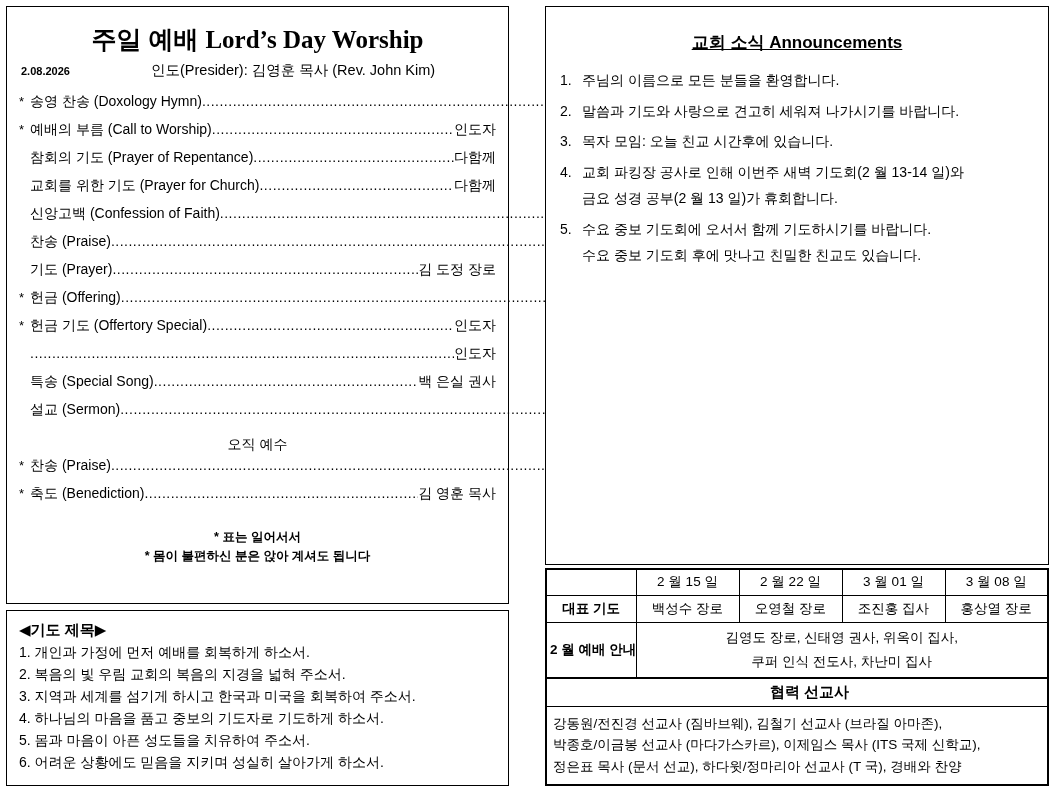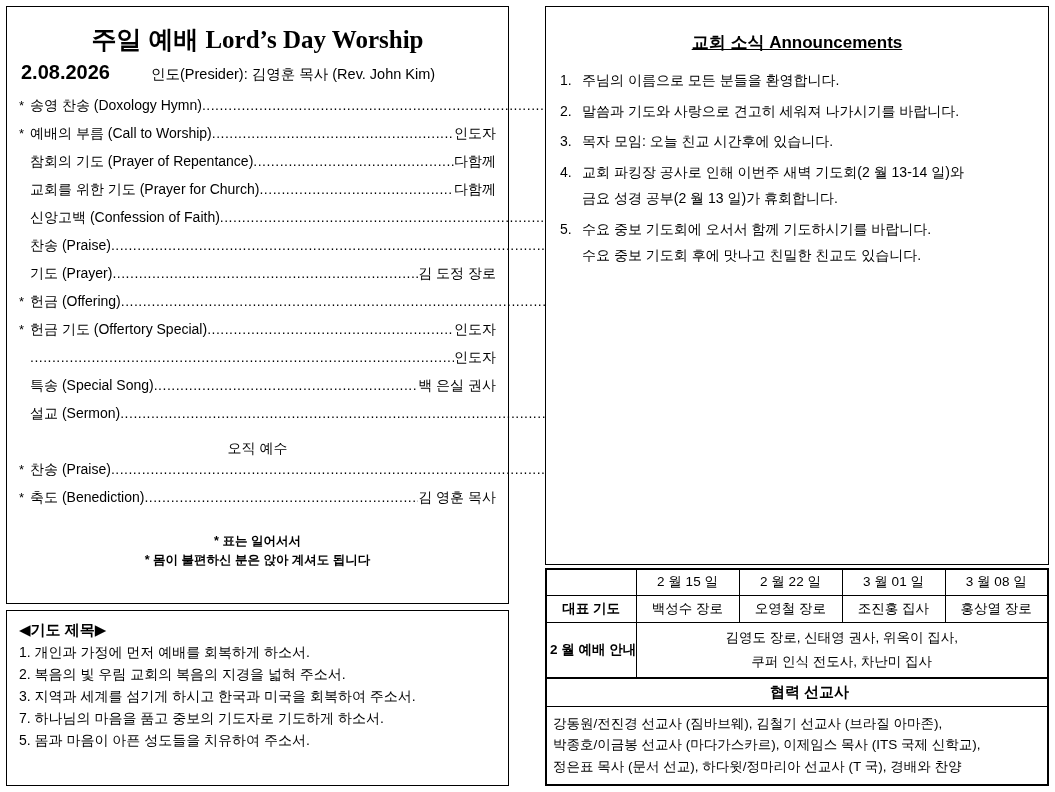--- a/index.html
+++ b/index.html
@@ -50,21 +50,21 @@
 
   .worship-subhead {
     display: flex;
     align-items: baseline;
     font-size: 14.5px;
     margin: 4px 0 14px 0;
     padding: 0 2px;
   }
   .worship-subhead .date {
     font-weight: bold;
-    font-size: 20px;
+    font-size: 11px;
     width: 120px;
     flex: 0 0 auto;
   }
   .worship-subhead .presider {
     flex: 1 1 auto;
     text-align: left;
     font-size: 14.5px;
     padding-left: 10px;
   }
 
@@ -321,22 +321,23 @@
         <div>* 몸이 불편하신 분은 앉아 계셔도 됩니다</div>
       </div>
   </div>
 
   <div class="panel" id="prayer-panel">
     <div class="prayer-title">◀기도 제목▶</div>
     <div id="prayer-list">
         <div class="prayer-item">1. 개인과 가정에 먼저 예배를 회복하게 하소서.</div>
         <div class="prayer-item">2. 복음의 빛 우림 교회의 복음의 지경을 넓혀 주소서.</div>
         <div class="prayer-item">3. 지역과 세계를 섬기게 하시고 한국과 미국을 회복하여 주소서.</div>
-        <div class="prayer-item">7. 하나님의 마음을 품고 중보의 기도자로 기도하게 하소서.</div>
+        <div class="prayer-item">4. 하나님의 마음을 품고 중보의 기도자로 기도하게 하소서.</div>
         <div class="prayer-item">5. 몸과 마음이 아픈 성도들을 치유하여 주소서.</div>
+        <div class="prayer-item">6. 어려운 상황에도 믿음을 지키며 성실히 살아가게 하소서.</div>
       </div>
   </div>
 
   <div class="panel" id="announce-panel">
     <div class="announce-title">교회 소식 Announcements</div>
     <div id="announce-list">
         <div class="announce-item">
           <span class="num">1.</span>
           <span class="txt">주님의 이름으로 모든 분들을 환영합니다.</span>
         </div>

